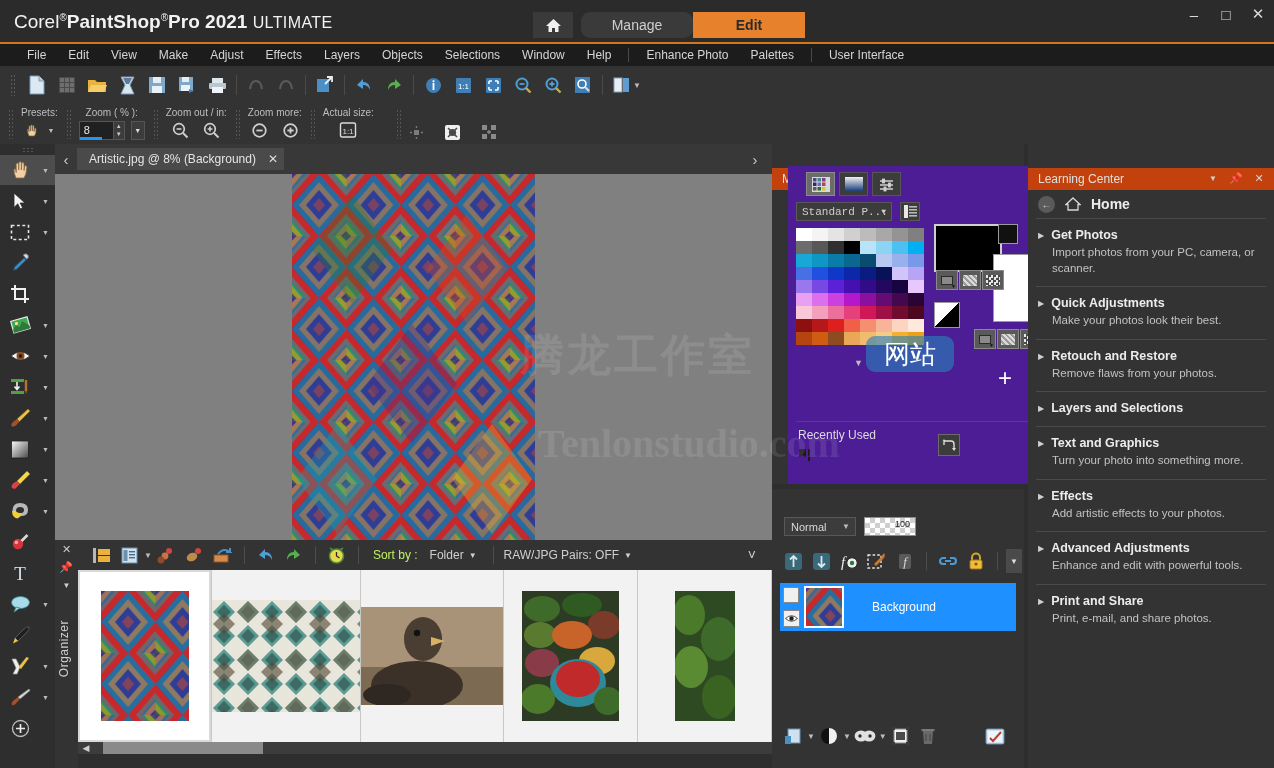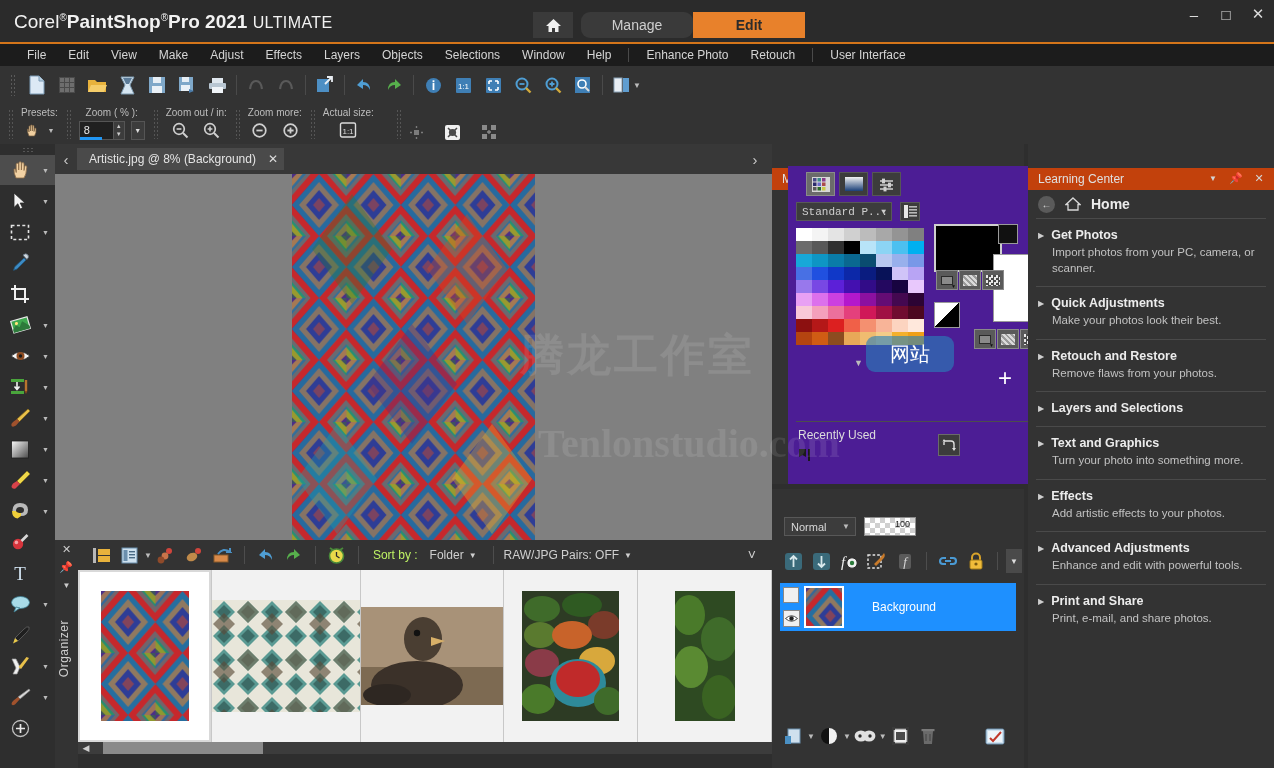--- a/index.html
+++ b/index.html
@@ -219,21 +219,21 @@
   .lcdesc { font-size:11.5px; color:#c2c2c2; margin-top:2px; padding-left:14px; line-height:1.35; }
 
   
   .wm { position:absolute; pointer-events:none; color:rgba(255,255,255,.10);
         font-family:"Liberation Serif", serif; white-space:nowrap; }
   .wm1 { left:520px; top:326px; font-size:44px; font-weight:700; letter-spacing:3px; }
   .wm2 { left:538px; top:420px; font-size:40px; font-weight:700; }
   .wmbadge { position:absolute; left:866px; top:336px; width:88px; height:36px;
              background:rgba(41,128,185,.62); border-radius:9px;
              display:flex; align-items:center; justify-content:center;
-             font-size:20px; color:#fff; font-family:"DejaVu Sans", sans-serif; }
+             font-size:26px; color:#fff; font-family:"DejaVu Sans", sans-serif; }
 </style>
 </head>
 <body>
 
 <div class="app">
 
   <div class="titlebar">
     <div class="brand">
       <span class="b-light">Corel</span><span class="b-sup">®</span><span class="b-bold">PaintShop</span><span class="b-sup">®</span><span class="b-bold">Pro 2021</span>&nbsp;<span class="b-ult">ULTIMATE</span>
     </div>
@@ -264,21 +264,21 @@
     <div class="menuitem">Make</div>
     <div class="menuitem">Adjust</div>
     <div class="menuitem">Effects</div>
     <div class="menuitem">Layers</div>
     <div class="menuitem">Objects</div>
     <div class="menuitem">Selections</div>
     <div class="menuitem">Window</div>
     <div class="menuitem">Help</div>
     <div class="menu-sep"></div>
     <div class="menuitem">Enhance Photo</div>
-    <div class="menuitem">Retouch</div>
+    <div class="menuitem">Palettes</div>
     <div class="menu-sep"></div>
     <div class="menuitem">User Interface</div>
   </div>
 
   <div class="maintoolbar">
     <div class="grip"></div>
 
     <div class="tbbtn">
       <svg width="18" height="20" viewBox="0 0 18 20">
         <path d="M2 1 h9 l5 5 v13 h-14 z" fill="#dce9f5" stroke="#7a9ab5"></path>

